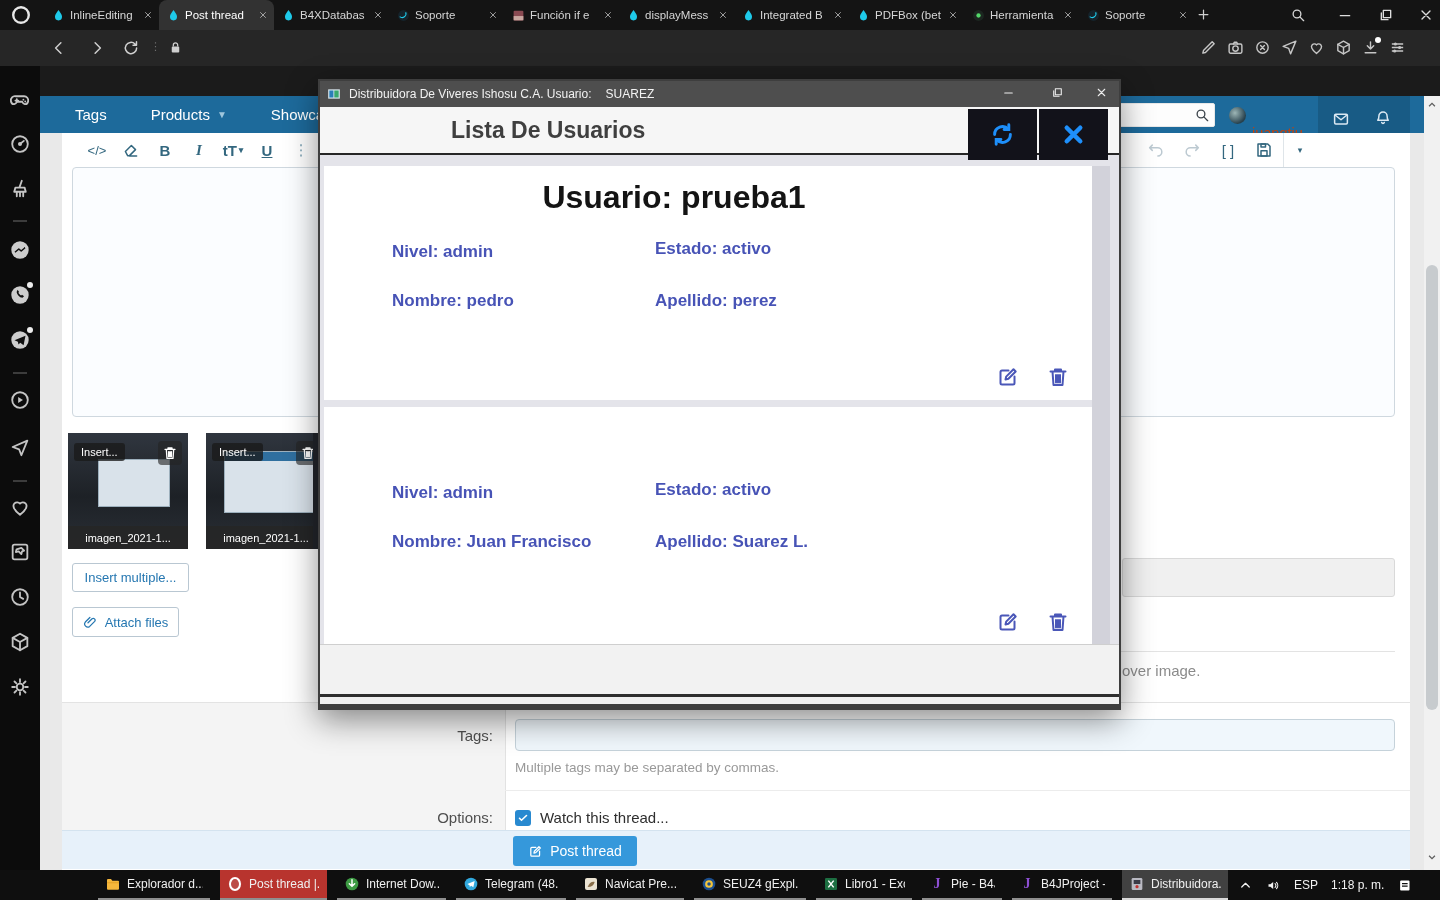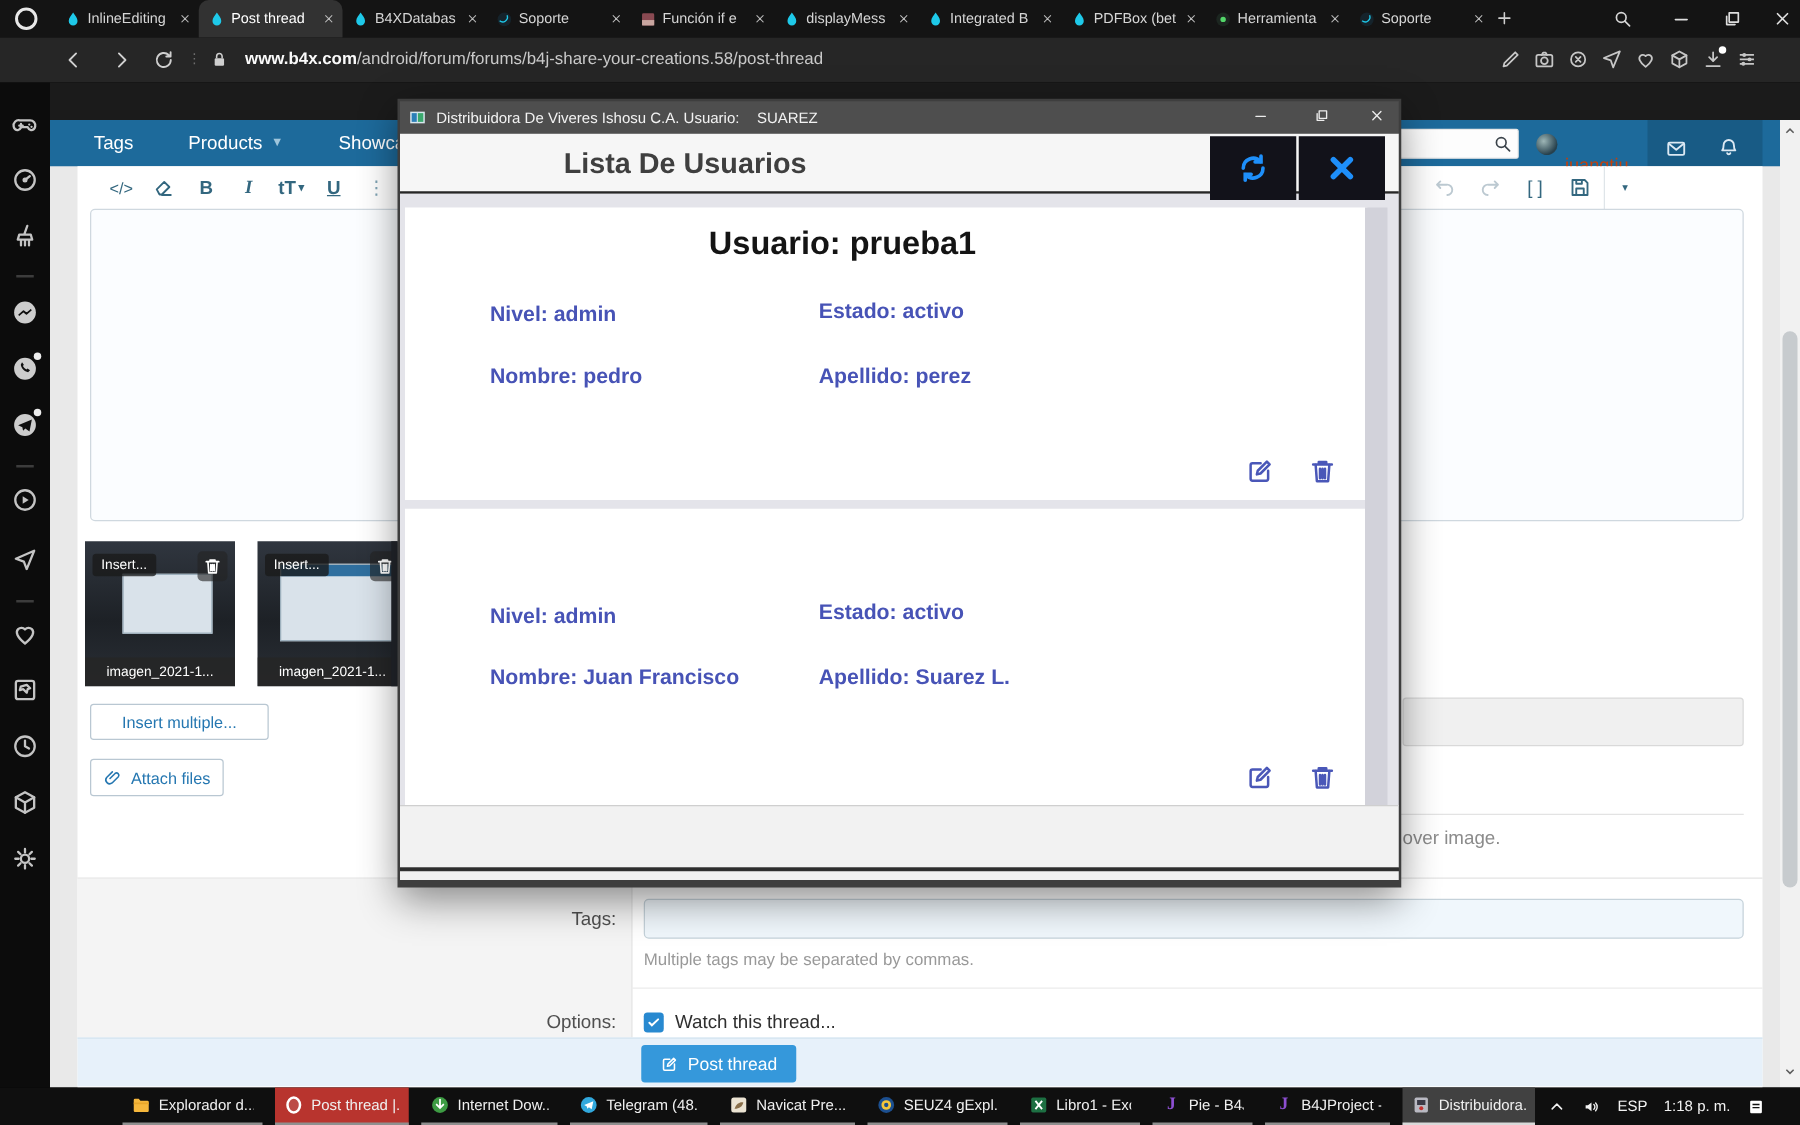--- a/index.html
+++ b/index.html
@@ -90,21 +90,21 @@
   .thumb .trash-chip { position:absolute; right:6px; top:8px; width:24px; height:24px;
     background:rgba(35,35,35,.62); border-radius:4px; color:#fff; padding:4px; }
   .thumb .fname { position:absolute; left:0; right:0; bottom:0; height:23px;
     background:rgba(38,38,38,.88); color:#fff; font-size:11px; display:flex;
     align-items:center; justify-content:center; white-space:nowrap; overflow:hidden; }
   #thumb-sliver { left:313px; top:433px; width:5px; height:116px; background:#23262c; }
 
   .outline-btn { position:absolute; background:#fff; border:1px solid #b9c7d2; border-radius:3px;
     color:#2577b1; font-size:13px; display:flex; align-items:center; gap:7px;
     justify-content:center; }
-  #insert-multiple-btn { left:72px; top:563px; width:143px; height:29px; }
+  #insert-multiple-btn { left:72px; top:563px; width:117px; height:29px; }
   #attach-btn { left:72px; top:607px; width:107px; height:30px; }
   #attach-btn .ic { width:15px; height:15px; }
 
   #cover-graybox { left:1122px; top:558px; width:273px; height:39px; background:#f0f0f0;
     border:1px solid #d9d9d9; border-radius:3px; }
   #cover-divider { left:1110px; top:651px; width:285px; height:1px; background:#e3e3e3; }
   #cover-text { left:1122px; top:662px; color:#8b8b8b; font-size:15px; }
 
   #form-topline { left:62px; top:702px; width:1348px; height:1px; background:#e3e3e3; }
   #label-col { left:62px; top:703px; width:443px; height:127px; background:#f4f4f4; }
@@ -146,21 +146,21 @@
   #app-header-title { position:absolute; left:131px; top:10px; font-size:23px;
     font-weight:bold; color:#3f3f3f; }
   .hdr-btn { position:absolute; top:30px; width:69px; height:51px; background:#12121a;
     color:#1e8ffa; padding:12px 20px; z-index:3; }
   #refresh-btn { left:650px; }
   #close-btn { left:721px; }
   #app-content { left:2px; top:76px; width:799px; height:489px; background:#e4e4ea; }
   #app-scrolltrack { left:774px; top:87px; width:18px; height:479px; background:#d2d2da; }
   .ucard { position:absolute; left:4px; width:770px; background:#fff; }
   .ucard .utitle { position:absolute; left:350px; transform:translateX(-50%); top:13px;
-    font-size:26px; font-weight:bold; color:#141414; white-space:nowrap; }
+    font-size:32px; font-weight:bold; color:#141414; white-space:nowrap; }
   .ucard .fld { position:absolute; font-size:17px; font-weight:bold; color:#4753b6; white-space:nowrap; }
   .f-nivel { left:68px; top:76px; }
   .f-estado { left:331px; top:73px; }
   .f-nombre { left:68px; top:125px; }
   .f-apellido { left:331px; top:125px; }
   .card-icons { position:absolute; right:24px; bottom:11px; display:flex; gap:26px; color:#4a57b8; }
   .card-icons .ic { width:24px; height:24px; }
   #app-footer { left:2px; top:565px; width:799px; height:50px; background:#f2f2f2;
     border-top:1px solid #cfcfcf; }
   #app-botline { left:2px; top:615px; width:799px; height:3px; background:#2e2e2e; }
@@ -370,21 +370,20 @@
         <path d="M19.5 12a7.5 7.5 0 1 1-2.2-5.3M19.3 3.6v4.6h-4.6"></path>
       </svg>
     </span>
   <span class="abs" style="left:150px;top:10px;color:#6e6e6e;font-size:11px">⋮</span>
   <span class="ic abs addric" style="left:168px;width:15px;height:15px;top:10px" id="url-lock">
       <svg viewBox="0 0 24 24">
         <rect x="6" y="10.5" width="12" height="9.5" rx="1.5" fill="currentColor"></rect>
         <path d="M8.5 10.5V8a3.5 3.5 0 0 1 7 0v2.5" stroke="currentColor" stroke-width="2" fill="none"></path>
       </svg>
     </span>
-  <div id="url-text" class="abs"><b>www.b4x.com</b><span>/android/forum/forums/b4j-share-your-creations.58/post-thread</span></div>
   <div id="addr-right">
       <span class="ic">
         <svg viewBox="0 0 24 24" fill="none" stroke="currentColor" stroke-width="2" stroke-linecap="round" stroke-linejoin="round">
           <path d="M4 20l3.7-.9L20 6.8 17.2 4 4.9 16.3z"></path>
         </svg>
       </span>
       <span class="ic">
         <svg viewBox="0 0 24 24" fill="none" stroke="currentColor" stroke-width="2" stroke-linecap="round" stroke-linejoin="round">
           <rect x="3" y="7" width="18" height="13" rx="2"></rect>
           <circle cx="12" cy="13.5" r="3.8"></circle>

